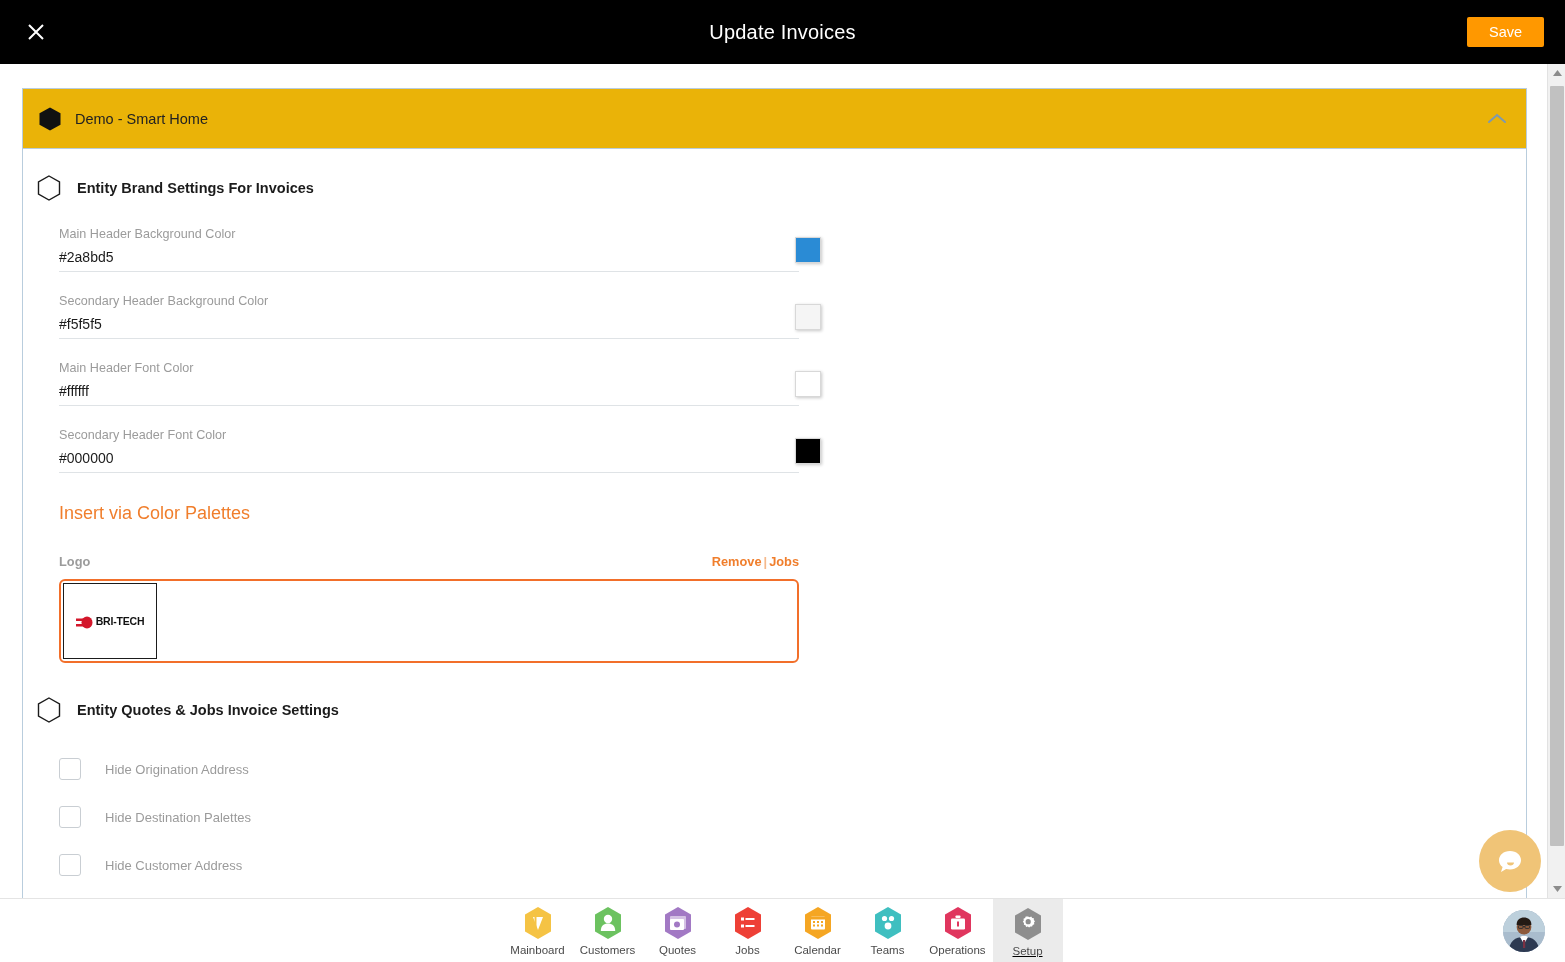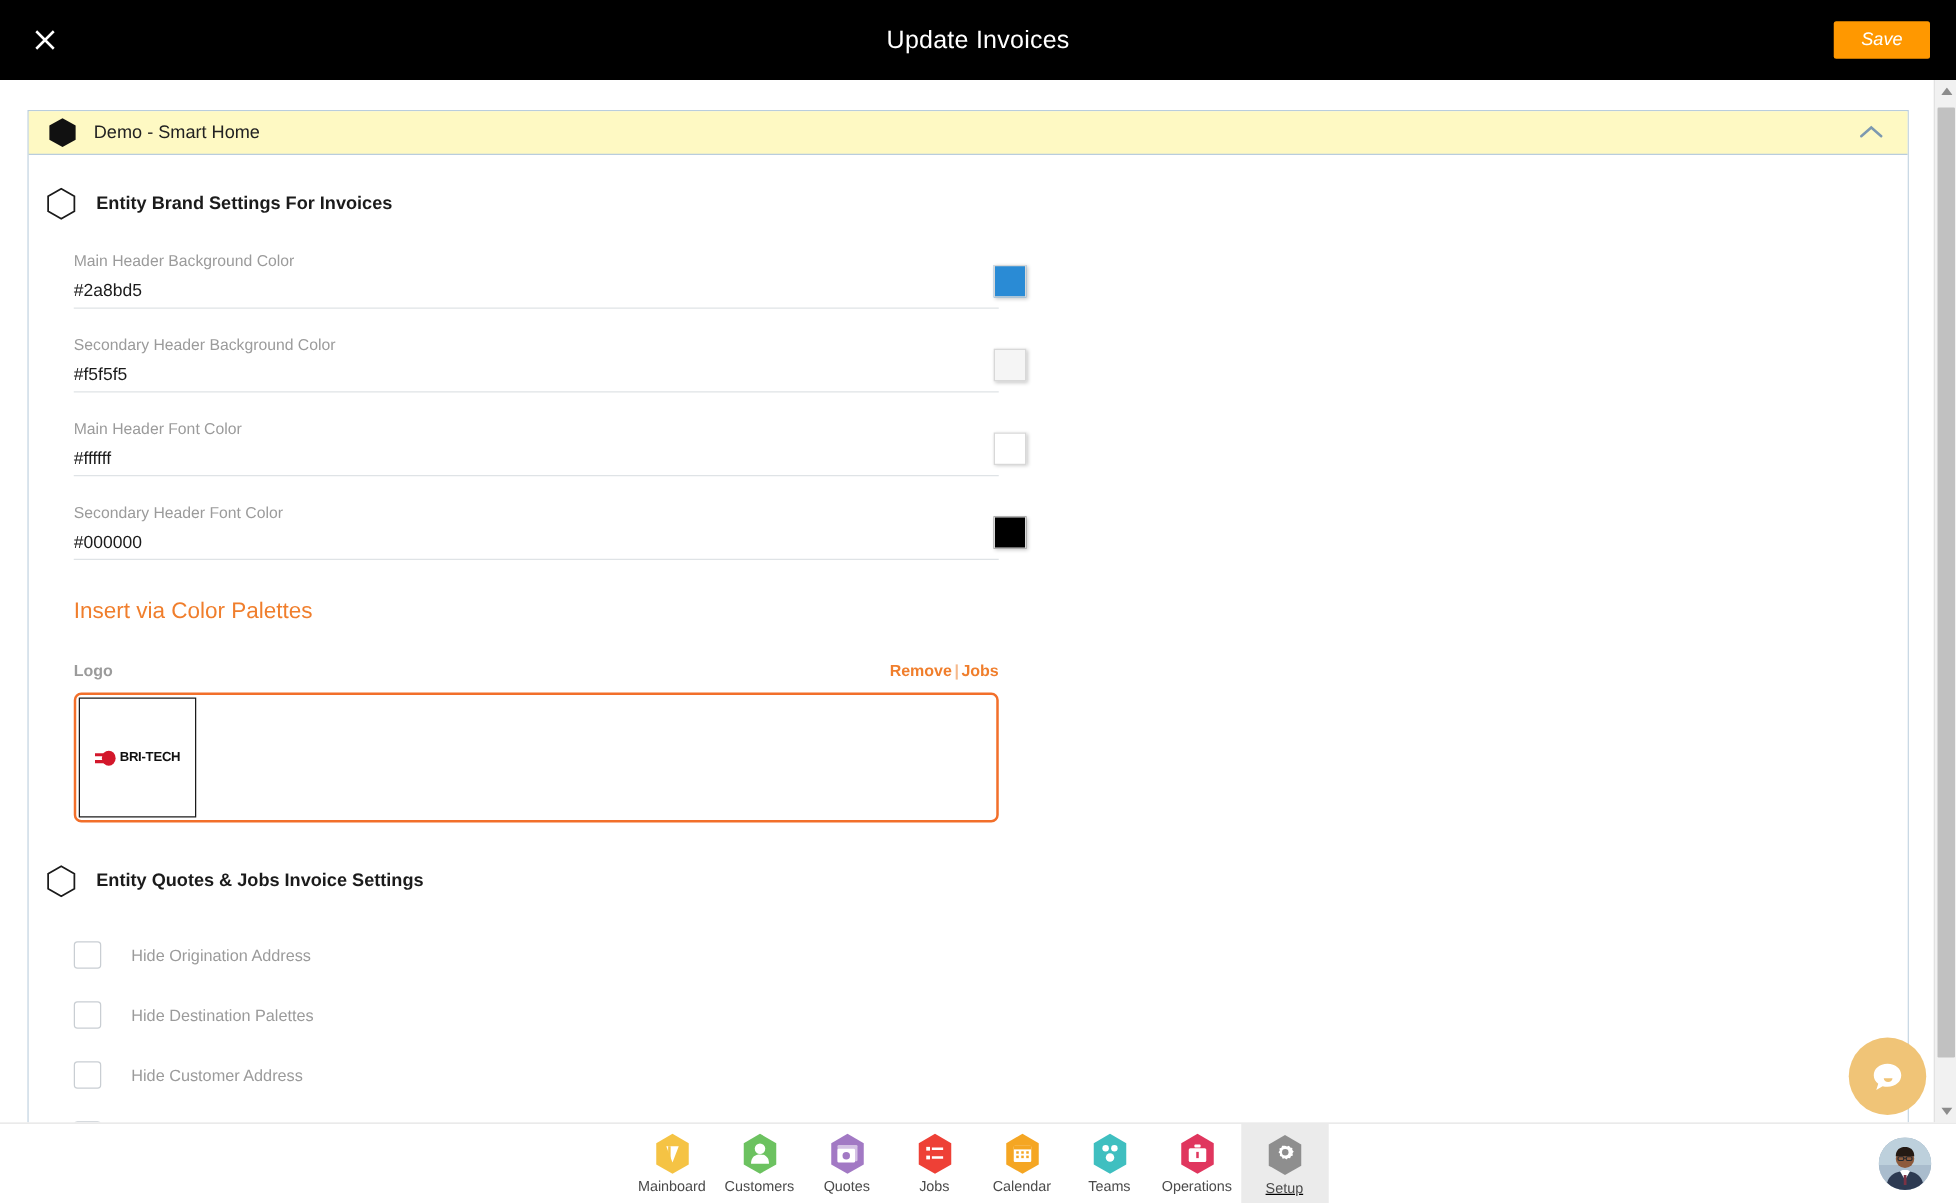--- a/index.html
+++ b/index.html
@@ -33,43 +33,43 @@
   .save-btn {
     position: absolute; right: 21px; top: 17px;
     width: 77px; height: 30px;
     background: #ff9800;
     color: #ffffff;
     border: none;
     font-size: 14.5px;
     font-family: "Liberation Sans", sans-serif;
     cursor: pointer;
     border-radius: 2px;
-    display: flex; align-items: center; justify-content: center; font-style: italic;
+    display: flex; align-items: center; justify-content: center;
   }
 
   
   .content-area {
     position: absolute;
     top: 64px; left: 0;
     width: 1547px; height: 834px;
     background: #ffffff;
     overflow: hidden;
   }
 
   .panel {
     position: absolute;
     left: 22px; top: 24px;
     width: 1505px;
     border: 1px solid #b9cddd;
     background: #ffffff;
   }
 
   .panel-header {
-    height: 35px;
-    background: #fef9c3;
+    height: 60px;
+    background: #eab308;
     border-bottom: 1px solid #b9cddd;
     display: flex; align-items: center;
     padding: 0 18px 0 16px;
     cursor: pointer;
   }
   .hex-filled {
     width: 22px; height: 24px;
     flex: 0 0 auto;
     margin-right: 14px;
   }
@@ -150,21 +150,21 @@
     display: flex; align-items: flex-end; justify-content: space-between;
     margin-bottom: 10px;
     font-weight: bold;
   }
   .logo-label { font-size: 12.8px; color: #9b9b9b; }
   .logo-actions { font-size: 12.8px; color: #f07e2c; }
   .logo-actions a { color: #f07e2c; text-decoration: none; cursor: pointer; }
   .logo-actions .sep { color: #f5b98c; margin: 0 2px; }
 
   .logo-dropzone {
-    height: 104px;
+    height: 84px;
     border: 2px solid #f26f2a;
     border-radius: 6px;
     background: #ffffff;
     display: flex; align-items: stretch;
     padding: 2px;
   }
   .logo-thumb {
     width: 94px;
     border: 1px solid #1b1b1b;
     background: #ffffff;

